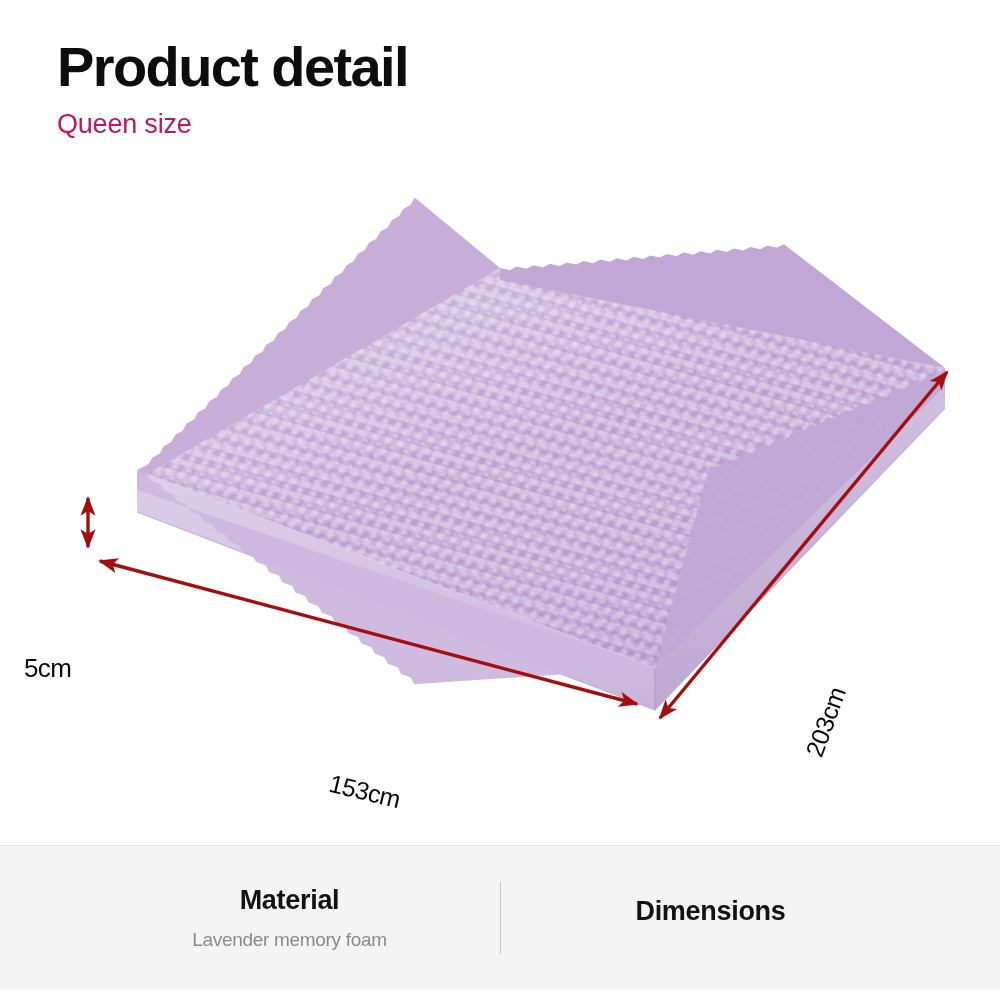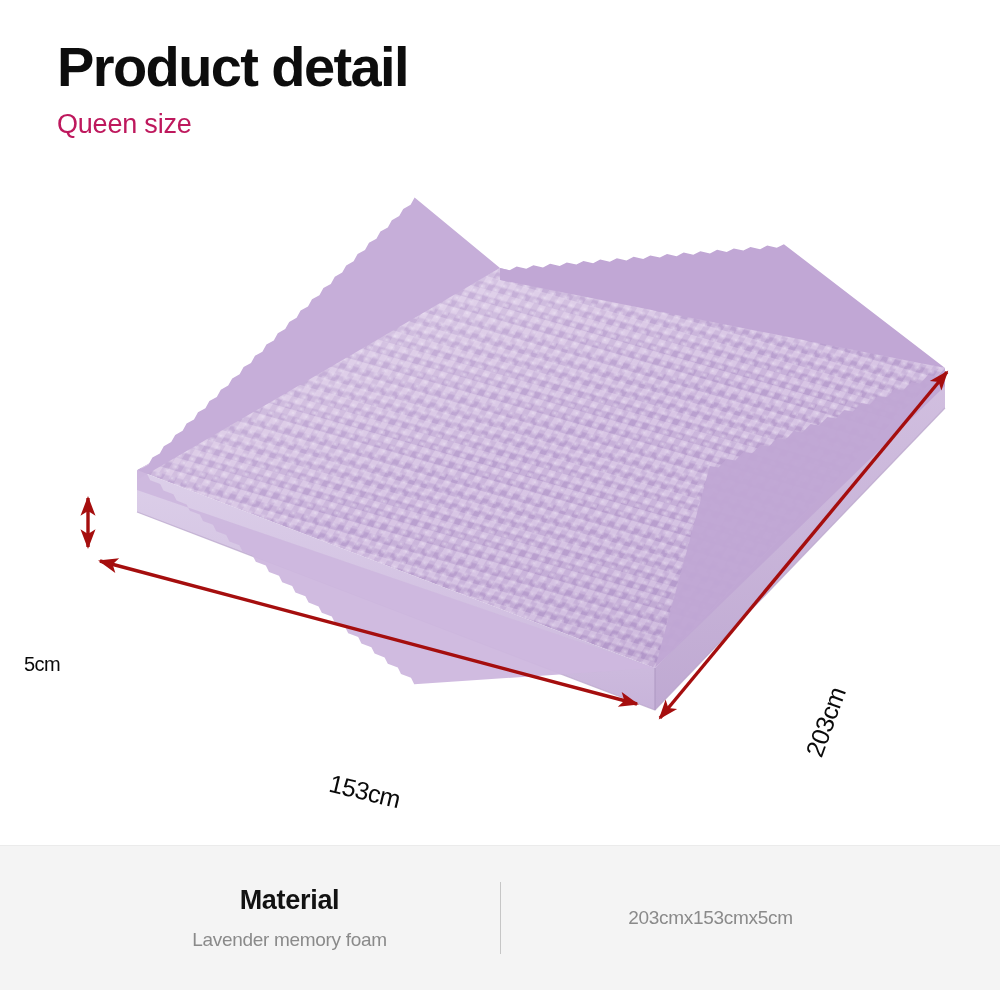--- a/index.html
+++ b/index.html
@@ -59,21 +59,21 @@
   .dim-label {
     position: absolute;
     font-family: "Liberation Sans", sans-serif;
     font-size: 25px;
     font-weight: 400;
     color: #0a0a0a;
     white-space: nowrap;
     letter-spacing: -0.6px;
   }
 
-  #label-height { left: 24px; top: 503px; font-size: 20px; }
+  #label-height { left: 24px; top: 503px; font-size: 26px; }
 
   #label-width {
     left: 333px; top: 619px;
     transform: rotate(13.5deg);
     transform-origin: left top;
   }
 
   #label-depth {
     left: 800px; top: 601px;
     transform: rotate(-70deg);
@@ -273,17 +273,17 @@
 
   <div id="spec-bar">
     <div class="spec-col">
       <div class="spec-title">Material</div>
       <div class="spec-value">Lavender memory foam</div>
     </div>
 
     <div id="spec-divider"></div>
 
     <div class="spec-col">
-      <div class="spec-value">203cmx153cmx5cm</div>
+      <div class="spec-title">Dimensions</div>
     </div>
   </div>
 
 </div>
 
 </body></html>

